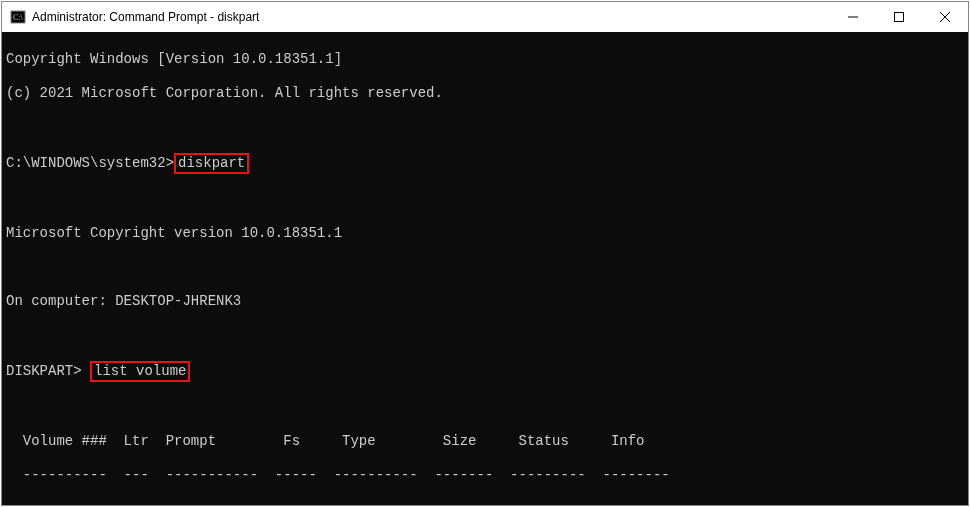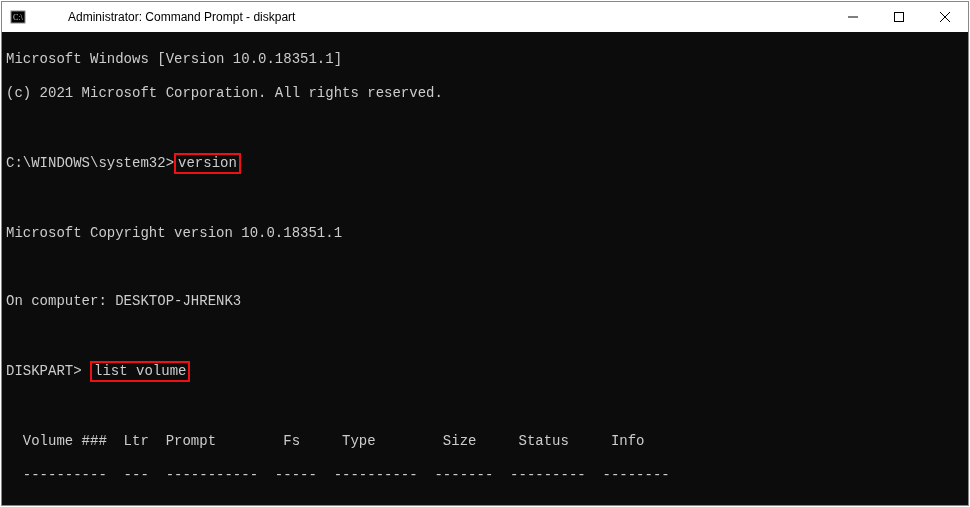--- a/index.html
+++ b/index.html
@@ -30,21 +30,21 @@
     user-select: none;
   }
   .titlebar .icon {
     width: 16px;
     height: 16px;
     margin-right: 6px;
     display: inline-flex;
     align-items: center;
     justify-content: center;
   }
-  .titlebar .title { flex: 0 0 auto; margin-left: 36px; }
+  .titlebar .title { flex: 0 0 auto; }
   .titlebar .spacer { flex: 1; }
   .win-btn {
     width: 46px;
     height: 30px;
     display: flex;
     align-items: center;
     justify-content: center;
     font-size: 11px;
     color: #000;
   }
@@ -92,24 +92,24 @@
     </div>
     <div class="win-btn">
       <svg width="10" height="10">
           <line x1="0" y1="0" x2="10" y2="10" stroke-width="1"></line>
           <line x1="10" y1="0" x2="0" y2="10" stroke-width="1"></line>
         </svg>
     </div>
   </div>
 
   <div class="console">
-<span class="row">Microsoft Windows [Version 10.0.18351.1]</span>
+<span class="row">Copyright Windows [Version 10.0.18351.1]</span>
 <span class="row">(c) 2021 Microsoft Corporation. All rights reserved.</span>
 <span class="row"> </span>
-<span class="row"><span>C:\WINDOWS\system32&gt;</span><span class="hl">version</span></span>
+<span class="row"><span>C:\WINDOWS\system32&gt;</span><span class="hl">diskpart</span></span>
 <span class="row"> </span>
 <span class="row">Microsoft Copyright version 10.0.18351.1</span>
 <span class="row"> </span>
 <span class="row">On computer: DESKTOP-JHRENK3</span>
 <span class="row"> </span>
 <span class="row"><span>DISKPART&gt; </span><span class="hl">list volume</span></span>
 <span class="row"> </span>
 <span class="row">  Volume ###  Ltr  Prompt        Fs     Type        Size     Status     Info</span>
 <span class="row">  ----------  ---  -----------  -----  ----------  -------  ---------  --------</span>
 

